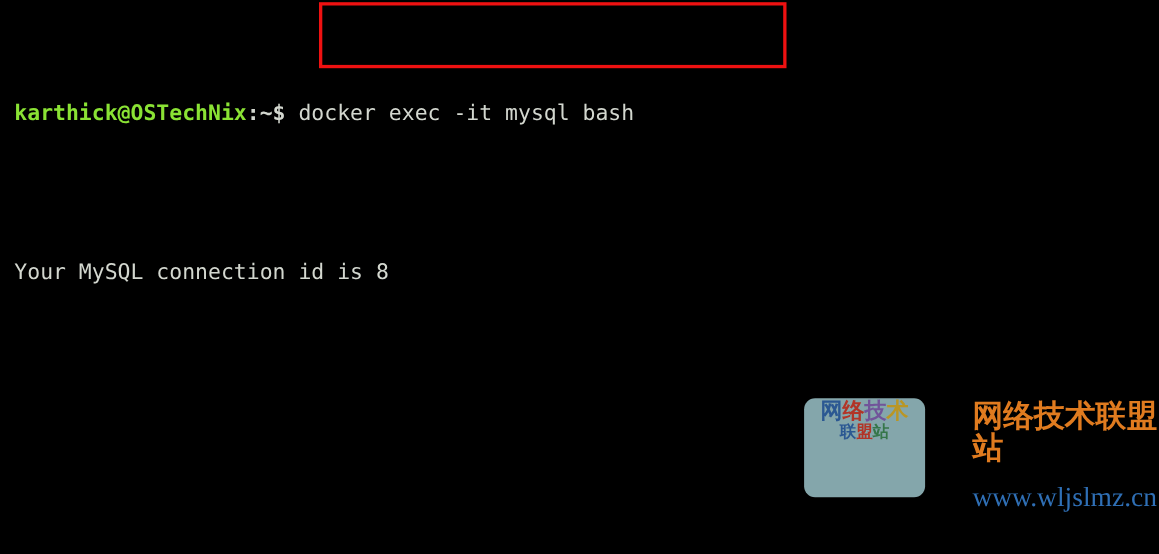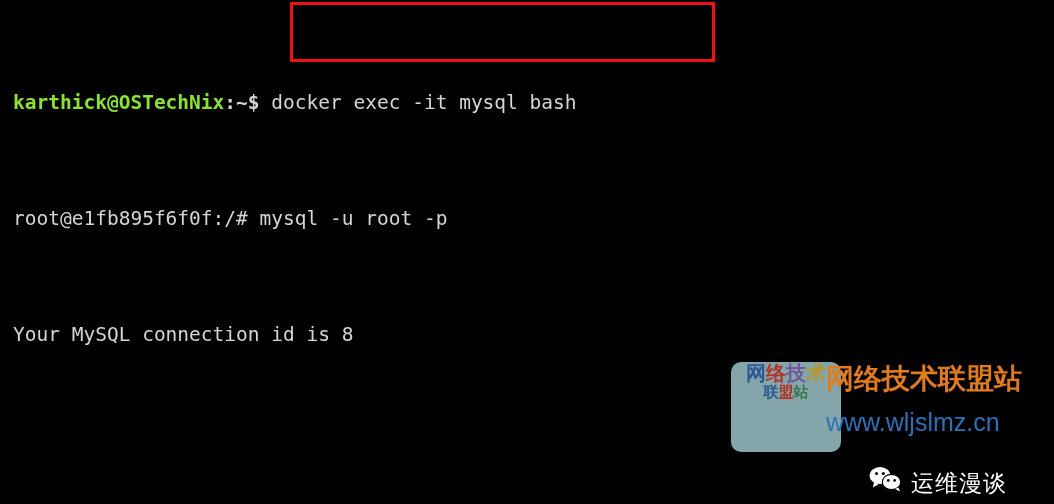--- a/index.html
+++ b/index.html
@@ -73,23 +73,23 @@
   .c-wang { color: #2f5f9e; }
   .c-luo  { color: #c0392b; }
   .c-ji   { color: #7a5ba6; }
   .c-shu  { color: #c9a227; }
   .c-lian { color: #2f5f9e; }
   .c-meng { color: #c0392b; }
   .c-zhan { color: #3a7f4f; }
 
   #wm-brand {
     position: absolute;
-    left: 826px;
+    left: 884px;
     top: 364px;
-    font-family: Liberation Sans, sans-serif;
+    font-family: Liberation Serif, serif;
     text-align: left;
   }
   #wm-brand .brand-cn {
     font-size: 28px;
     font-weight: bold;
     color: #e07b1f;
     letter-spacing: 0px;
     line-height: 1.05;
     display: block;
   }
@@ -119,21 +119,20 @@
 </style>
 </head>
 <body>
 
 <div id="terminal">
 
   <div id="lines">
 
     <div class="line"><span class="seg prompt-user">karthick@OSTechNix</span><span class="seg prompt-path">:~$ </span><span class="seg plain">docker exec -it mysql bash</span></div>
 
-    <div class="line"><span class="seg plain">root@e1fb895f6f0f:/# </span><span class="seg plain">mysql -u root -p</span></div>
 
     <div class="line">Your MySQL connection id is 8</div>
     
     
     
     
     
     
     
     
@@ -150,29 +149,14 @@
   <div id="wm-logo-badge" style="background: rgb(143, 179, 184);">
     <span class="row1"><span class="c-wang">网</span><span class="c-luo">络</span><span class="c-ji">技</span><span class="c-shu">术</span></span>
     <span class="row2"><span class="c-lian">联</span><span class="c-meng">盟</span><span class="c-zhan">站</span></span>
   </div>
 
   <div id="wm-brand">
     <span class="brand-cn" style="color: rgb(224, 123, 31);">网络技术联盟站</span>
     <span class="brand-url" style="color: rgb(47, 111, 181); margin-top: 15px;">www.wljslmz.cn</span>
   </div>
 
-  <div id="wm-wechat">
-    <span class="wechat-glyph">
-      <svg width="34" height="26" viewBox="0 0 34 26" xmlns="http://www.w3.org/2000/svg">
-        <ellipse cx="11" cy="9.5" rx="10.5" ry="8.6" fill="#ffffff"></ellipse>
-        <polygon points="5,16 4,21.5 9.5,18.2" fill="#ffffff"></polygon>
-        <circle cx="7.5" cy="7.6" r="1.5" fill="#000000"></circle>
-        <circle cx="14.3" cy="7.6" r="1.5" fill="#000000"></circle>
-        <ellipse cx="22.5" cy="16" rx="9.2" ry="7.6" fill="#ffffff" stroke="#000000" stroke-width="1.1"></ellipse>
-        <polygon points="29.5,21.5 31,25.5 26,23" fill="#ffffff"></polygon>
-        <circle cx="19.3" cy="14.4" r="1.35" fill="#000000"></circle>
-        <circle cx="25.6" cy="14.4" r="1.35" fill="#000000"></circle>
-      </svg>
-    </span>
-    <span class="wechat-text">运维漫谈</span>
-  </div>
 
 </div>
 
 </body></html>

